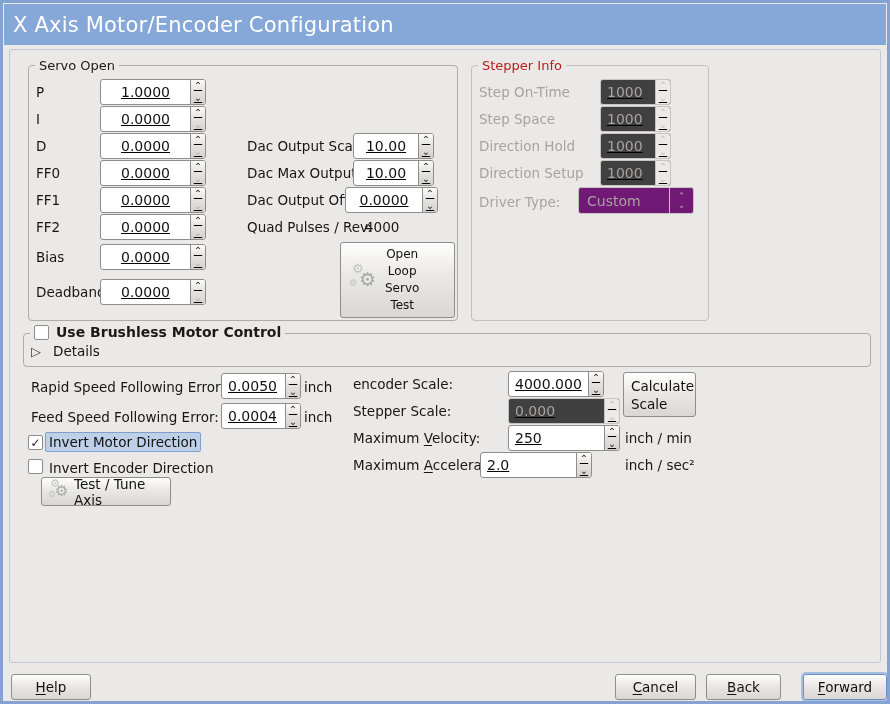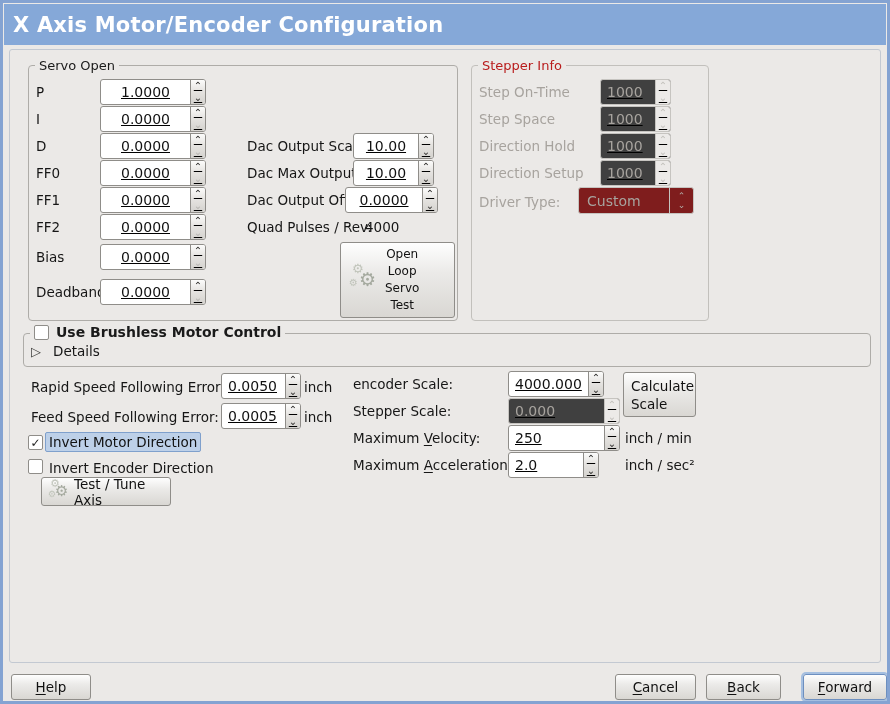--- a/index.html
+++ b/index.html
@@ -8,21 +8,21 @@
 
   .window {
     position:relative; width:890px; height:704px;
     background:#ebe9e7; border:3px solid #84a3d2; overflow:hidden;
   }
   .abs { position:absolute; }
 
   .titlebar {
     position:absolute; left:1px; top:1px; right:1px; height:41px;
     background:#85a8d8; color:#ffffff; display:flex; align-items:center;
-    padding-left:9px; font-size:21px; font-weight:bold; letter-spacing:0.2px;
+    padding-left:9px; font-size:21px; font-weight:normal; letter-spacing:0.2px;
   }
 
   .page-frame {
     position:absolute; left:6px; top:46px; width:872px; height:614px;
     border:1px solid #c3c9d2; border-radius:3px;
   }
 
   .frame { border:1px solid #aeaca8; border-radius:4px; }
   .frame-label { background:#ebe9e7; padding:0 4px; font-size:13px; color:#1a1a1a; white-space:nowrap; }
   .frame-label.dis { color:#b91c1c; }
@@ -40,21 +40,21 @@
                 background:linear-gradient(#fcfcfb,#e6e4e1 45%,#d4d2ce); }
   .arr { flex:1; display:flex; align-items:center; justify-content:center;
          font-size:10px; line-height:1; color:#2e2d2b; }
   .arr.dim { color:#b7b5b1; }
   .spin.dis { background:#404040; border-color:#c6c4c0; }
   .spin.dis .val { color:#a7a39e; }
   .spin.dis .btns { background:#eceae8; border-left-color:#c6c4c0; }
   .spin.dis .arr { color:#c3c1bd; }
 
   .combo { display:flex; height:27px; border:1px solid #c6c4c0; border-radius:3px;
-           background:#7f1d1d; overflow:hidden; }
+           background:#701a75; overflow:hidden; }
   .combo .val { flex:1; display:flex; align-items:center; padding-left:8px;
                 font-size:14px; color:#a7a39e; }
   .combo .carrows { width:24px; border-left:1px solid #c6c4c0; display:flex;
                     flex-direction:column; align-items:center; justify-content:center; }
   .combo .carrows .arr { flex:0 0 9px; color:#b3b1ad; font-size:9px; }
 
   .btn { background:linear-gradient(#fefefe,#ebeae8 40%,#d9d7d3);
          border:1px solid #8f8d89; border-radius:3px; font-size:13.5px; color:#111;
          display:flex; align-items:center; justify-content:center; }
   .btn.focus { box-shadow:0 0 0 2px #a5bfe0; border-color:#6d8fbf; }
@@ -254,21 +254,21 @@
     <span class="val">0.0050</span>
     <span class="btns">
         <span class="arr">⌃</span>
         <span class="arr">⌄</span>
       </span>
   </div>
   <span class="unit abs" style="left:301px;top:376px">inch</span>
 
   <span class="lbl abs" style="left:28px;top:406px">Feed Speed Following Error:</span>
   <div class="spin abs" style="left:218px;top:400px;width:80px">
-    <span class="val">0.0005</span>
+    <span class="val">0.0004</span>
     <span class="btns">
         <span class="arr">⌃</span>
         <span class="arr">⌄</span>
       </span>
   </div>
   <span class="unit abs" style="left:301px;top:406px">inch</span>
 
   <span class="lbl abs" style="left:350px;top:373px">encoder Scale:</span>
   <div class="spin abs" style="left:505px;top:368px;width:96px">
     <span class="val">4000.000</span>
@@ -294,21 +294,21 @@
   <div class="spin abs" style="left:505px;top:422px;width:112px">
     <span class="val">250</span>
     <span class="btns">
         <span class="arr">⌃</span>
         <span class="arr">⌄</span>
       </span>
   </div>
   <span class="unit abs" style="left:622px;top:427px">inch / min</span>
 
   <span class="lbl abs" style="left:350px;top:454px"><span>Maximum </span><u>A</u><span>cceleration:</span></span>
-  <div class="spin abs" style="left:505px;top:449px;width:91px">
+  <div class="spin abs" style="left:477px;top:449px;width:112px">
     <span class="val">2.0</span>
     <span class="btns">
         <span class="arr">⌃</span>
         <span class="arr">⌄</span>
       </span>
   </div>
   <span class="unit abs" style="left:622px;top:454px">inch / sec²</span>
 
   <span class="checkbox abs" style="left:25px;top:432px">
       <span>✓</span>

